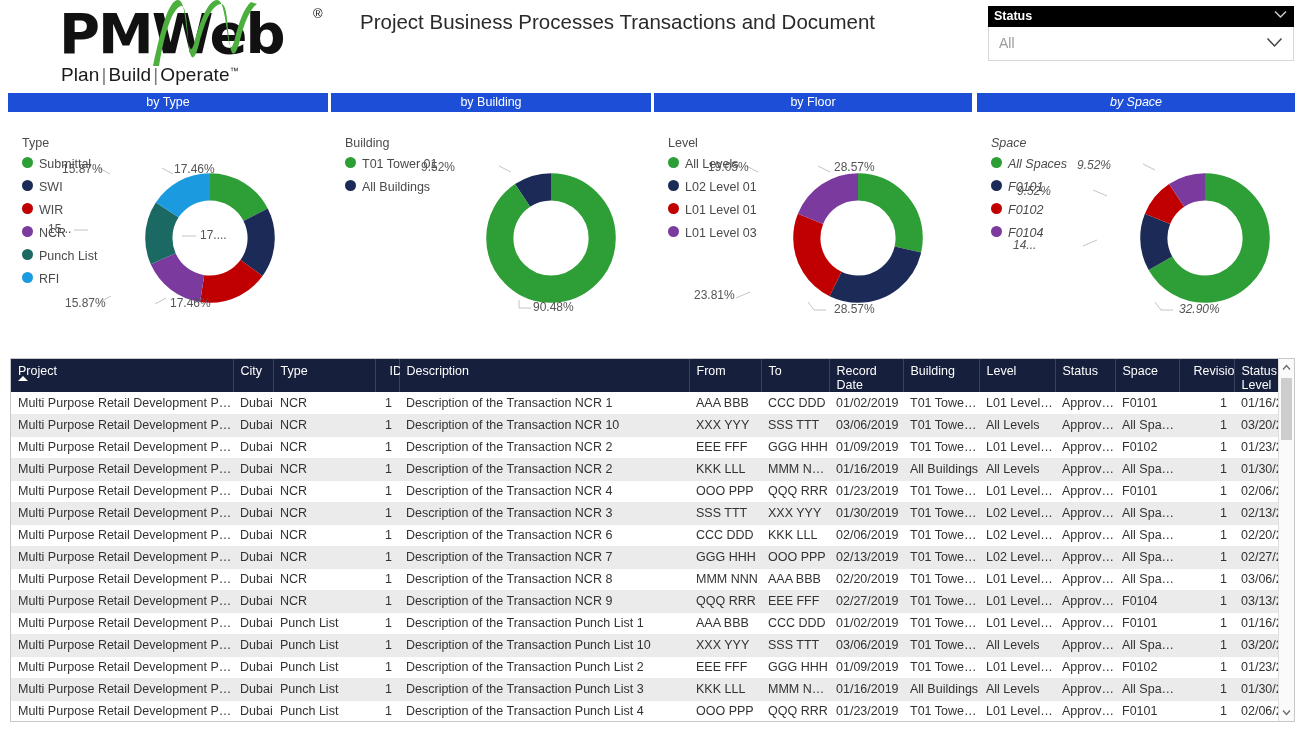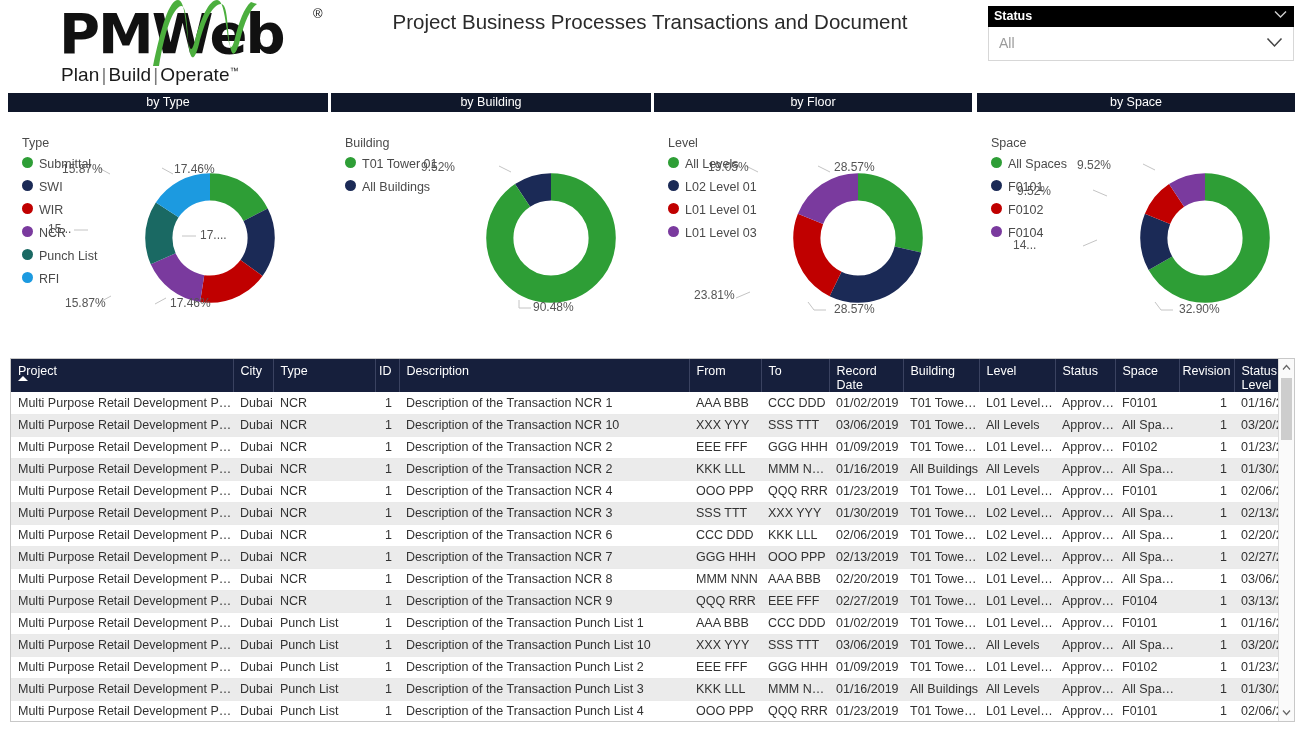--- a/index.html
+++ b/index.html
@@ -33,21 +33,21 @@
   .logo-tag {
     position:absolute; left:6px; top:60px;
     font-size:19px; color:#1a1a1a; font-family:"Liberation Sans",sans-serif;
     letter-spacing:.1px;
   }
   .logo-tag .sep { color:#7a7a7a; padding:0 2px; }
   .logo-tm { font-size:9px; vertical-align:super; }
 
   .title-block {
     position:absolute; left:360px; top:8px; width:580px;
-    text-align:center; color:#2a2a2a;
+    text-align:left; color:#2a2a2a;
     font-size:20.5px; line-height:27px; font-weight:400;
     font-family:"Liberation Sans", sans-serif;
   }
 
   .status-filter { position:absolute; left:988px; top:6px; width:306px; }
   .status-filter .sf-head {
     background:#000; color:#fff; height:21px; line-height:21px;
     padding:0 6px; font-size:12.5px; font-weight:700; position:relative;
   }
   .status-filter .sf-head .chev { position:absolute; right:7px; top:4px; }
@@ -58,21 +58,21 @@
   .status-filter .sf-value {
     position:absolute; left:10px; top:8px; font-size:14px; color:#9b9b9b;
   }
   .status-filter .sf-body .chev { position:absolute; right:10px; top:10px; }
   .chev svg { display:block; }
 
   
   .panels { position:absolute; left:0; top:93px; width:1305px; height:248px; }
   .panel { position:absolute; top:0; height:248px; background:#fff; }
   .panel-head {
-    height:19px; background:#0f172a; color:#fff;
+    height:19px; background:#1d4ed8; color:#fff;
     font-size:12.5px; line-height:19px; text-align:center; font-weight:400;
   }
   .panel-body { position:relative; height:229px; }
 
   .legend { position:absolute; left:14px; top:24px; }
   .legend-title { font-size:12.5px; color:#4a4a4a; margin-bottom:7px; }
   .legend-item { display:flex; align-items:flex-start; margin-bottom:9px; }
   .legend-dot { width:11px; height:11px; border-radius:50%; margin-right:6px; flex:0 0 auto; }
   .legend-label { font-size:12.5px; color:#4a4a4a; white-space:nowrap; }
 
@@ -89,21 +89,21 @@
     overflow:hidden;
   }
   table.grid { border-collapse:collapse; width:1268px; table-layout:fixed; }
   table.grid thead th {
     background:#161f3c; color:#ffffff;
     font-size:12.5px; font-weight:400; text-align:left;
     height:29px; padding:0 0 0 7px;
     border-right:1px solid #3a4260;
     position:relative; vertical-align:top; padding-top:5px;
   }
-  table.grid thead th.num { text-align:right; padding-right:7px; padding-left:3px; }
+  table.grid thead th.num { text-align:right; padding-right:7px; padding-left:14px; }
   table.grid thead th:last-child { border-right:none; }
   .sort-caret {
     position:absolute; left:7px; top:17px;
     width:0;height:0;border-left:5px solid transparent;border-right:5px solid transparent;
     border-bottom:5px solid #fff;
   }
   table.grid tbody td {
     font-size:12.5px; color:#323232; height:22px; padding:0 0 0 7px;
     white-space:nowrap; overflow:hidden; text-overflow:ellipsis;
     border-bottom:1px solid #eaeaea;
@@ -303,21 +303,21 @@
             <path d="M88 48 L100 54" stroke="#c4c4c4" stroke-width="1" fill="none"></path>
           </svg>
           <span class="donut-label" style="left:56px; top:2px;">28.57%</span>
           <span class="donut-label" style="left:56px; top:144px;">28.57%</span>
           <span class="donut-label" style="left:-84px; top:130px;">23.81%</span>
           <span class="donut-label" style="left:-70px; top:2px;">19.05%</span>
         </div>
       </div>
     </div>
 
-    <div class="panel" style="left:977px; width:318px;">
+    <div class="panel" style="left:977px; width:318px;font-style:italic;">
       <div class="panel-head">by Space</div>
       <div class="panel-body">
         <div class="legend">
           <div class="legend-title">Space</div>
           <div class="legend-item">
               <span class="legend-dot" style="background:#2E9E36"></span>
               <span class="legend-label">All Spaces</span>
             </div>
           <div class="legend-item">
               <span class="legend-dot" style="background:#1B2A56"></span>

